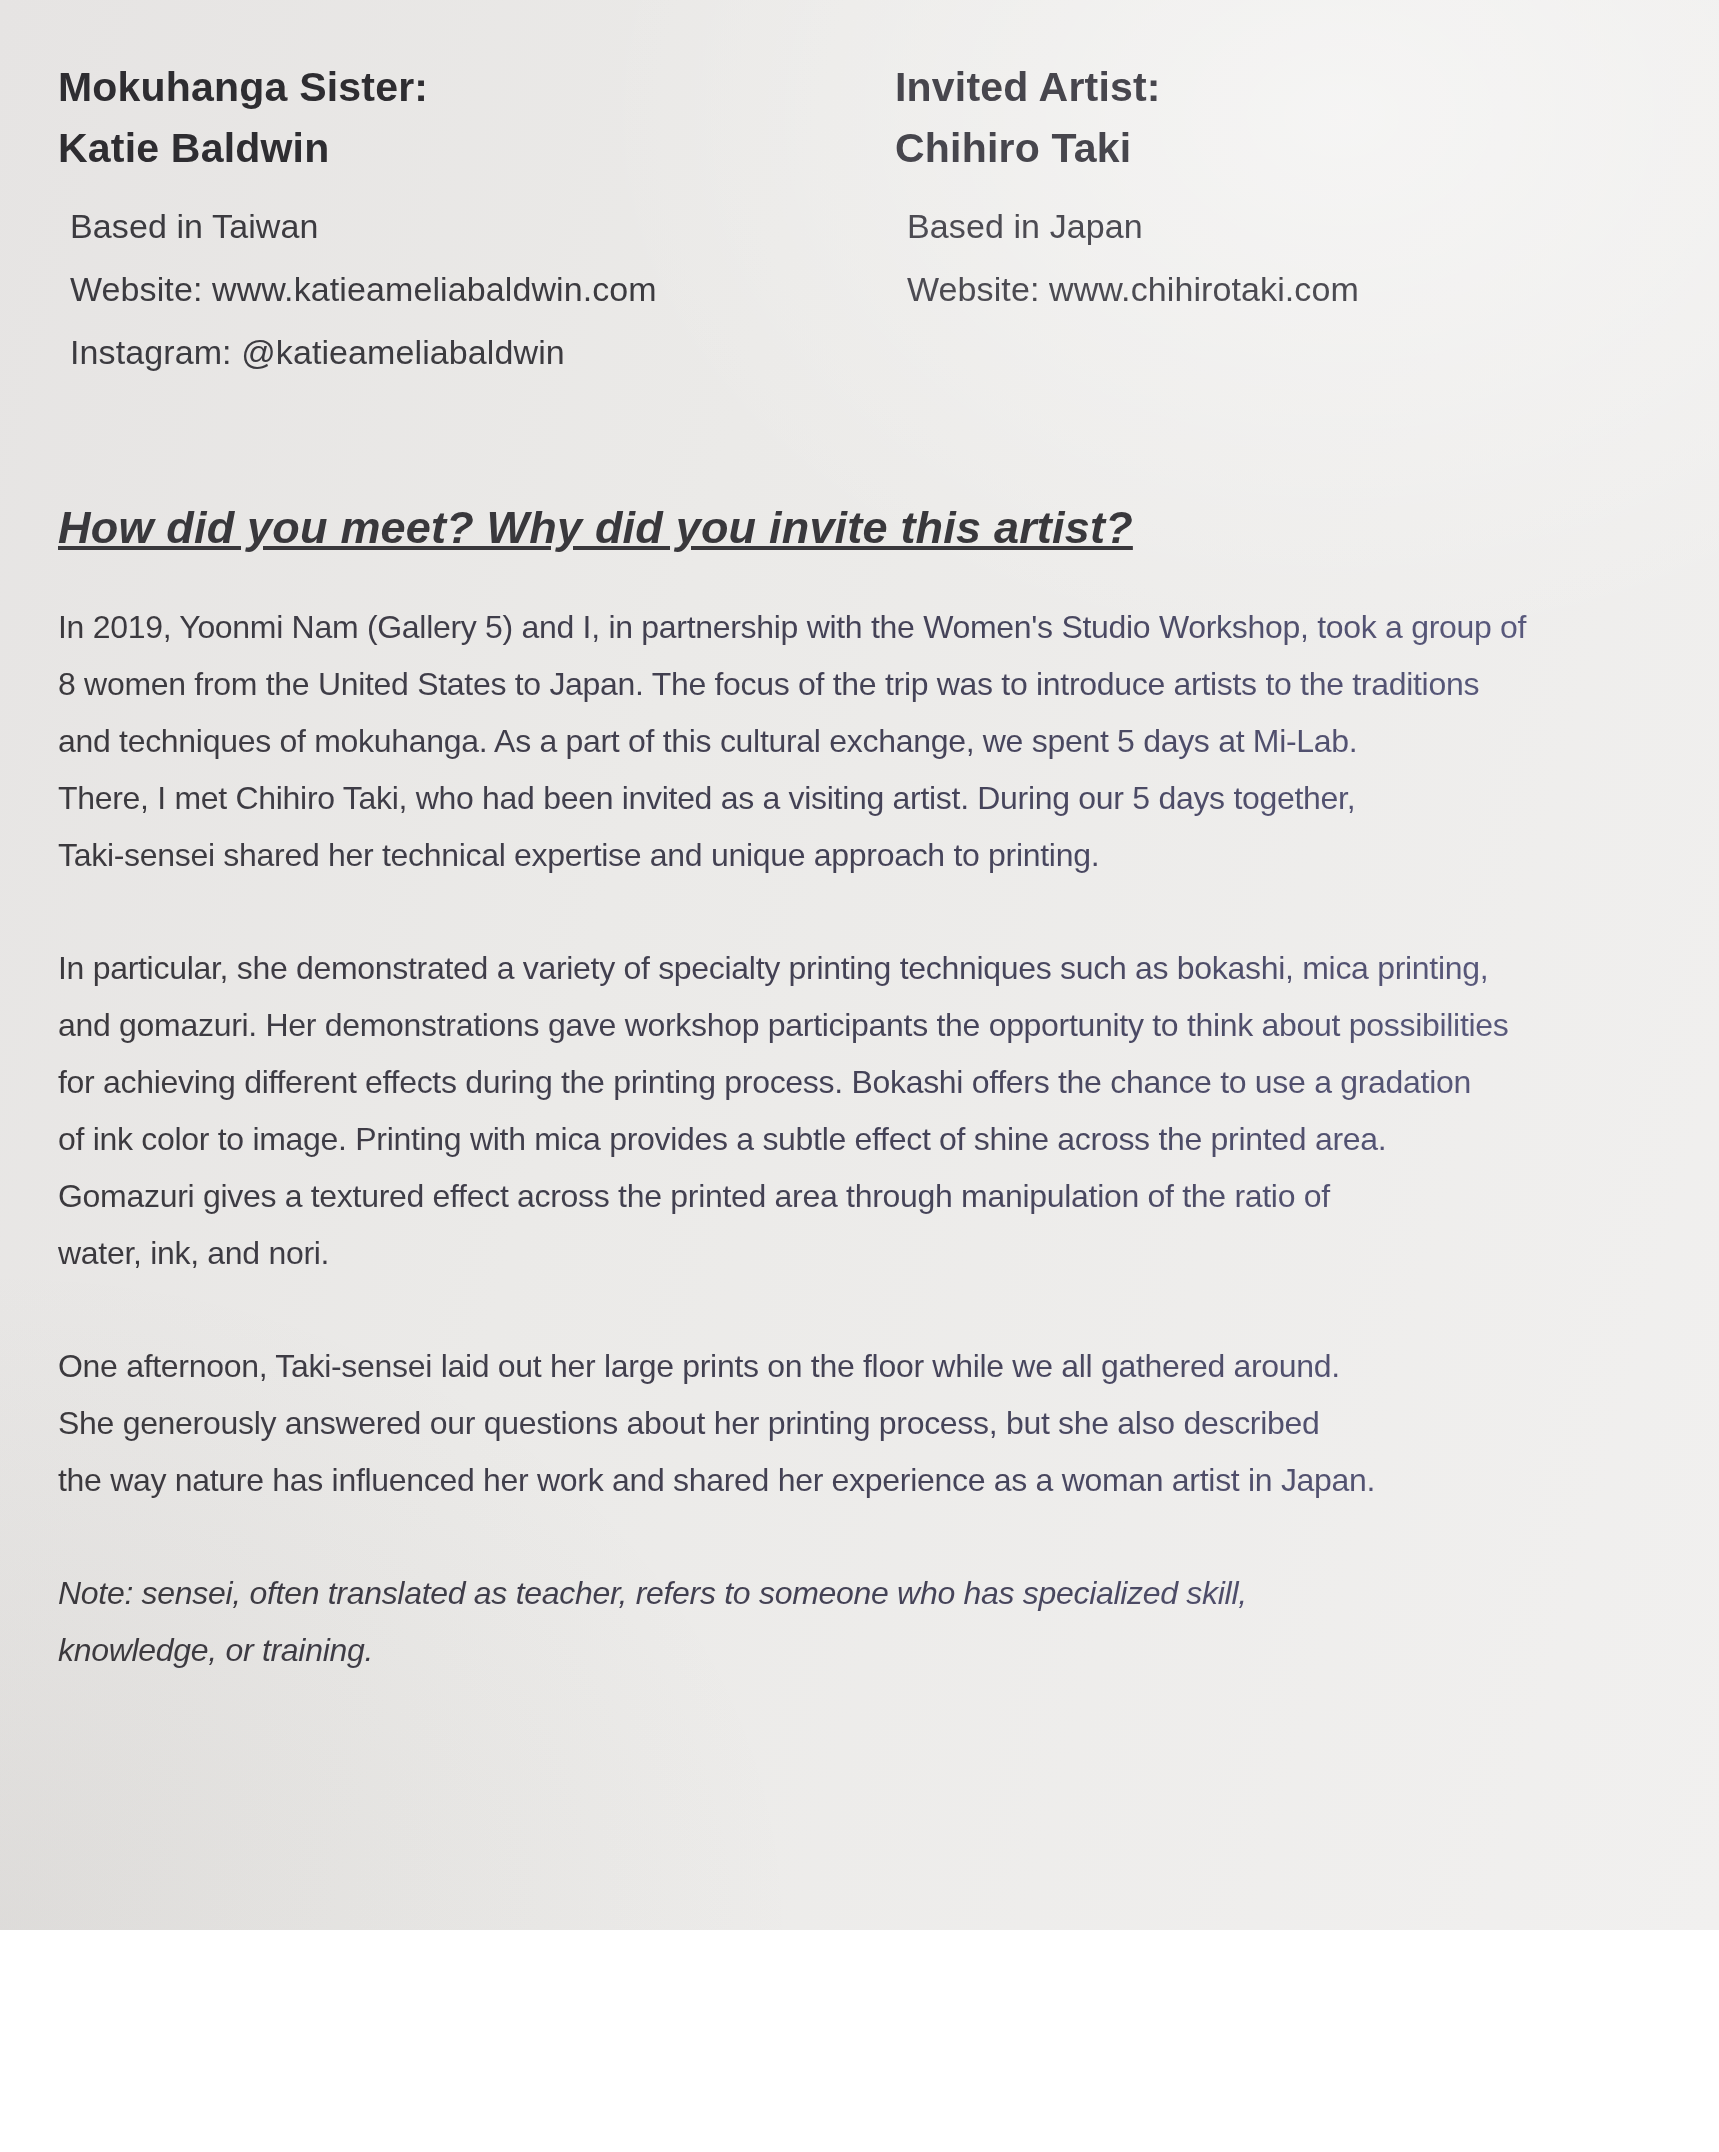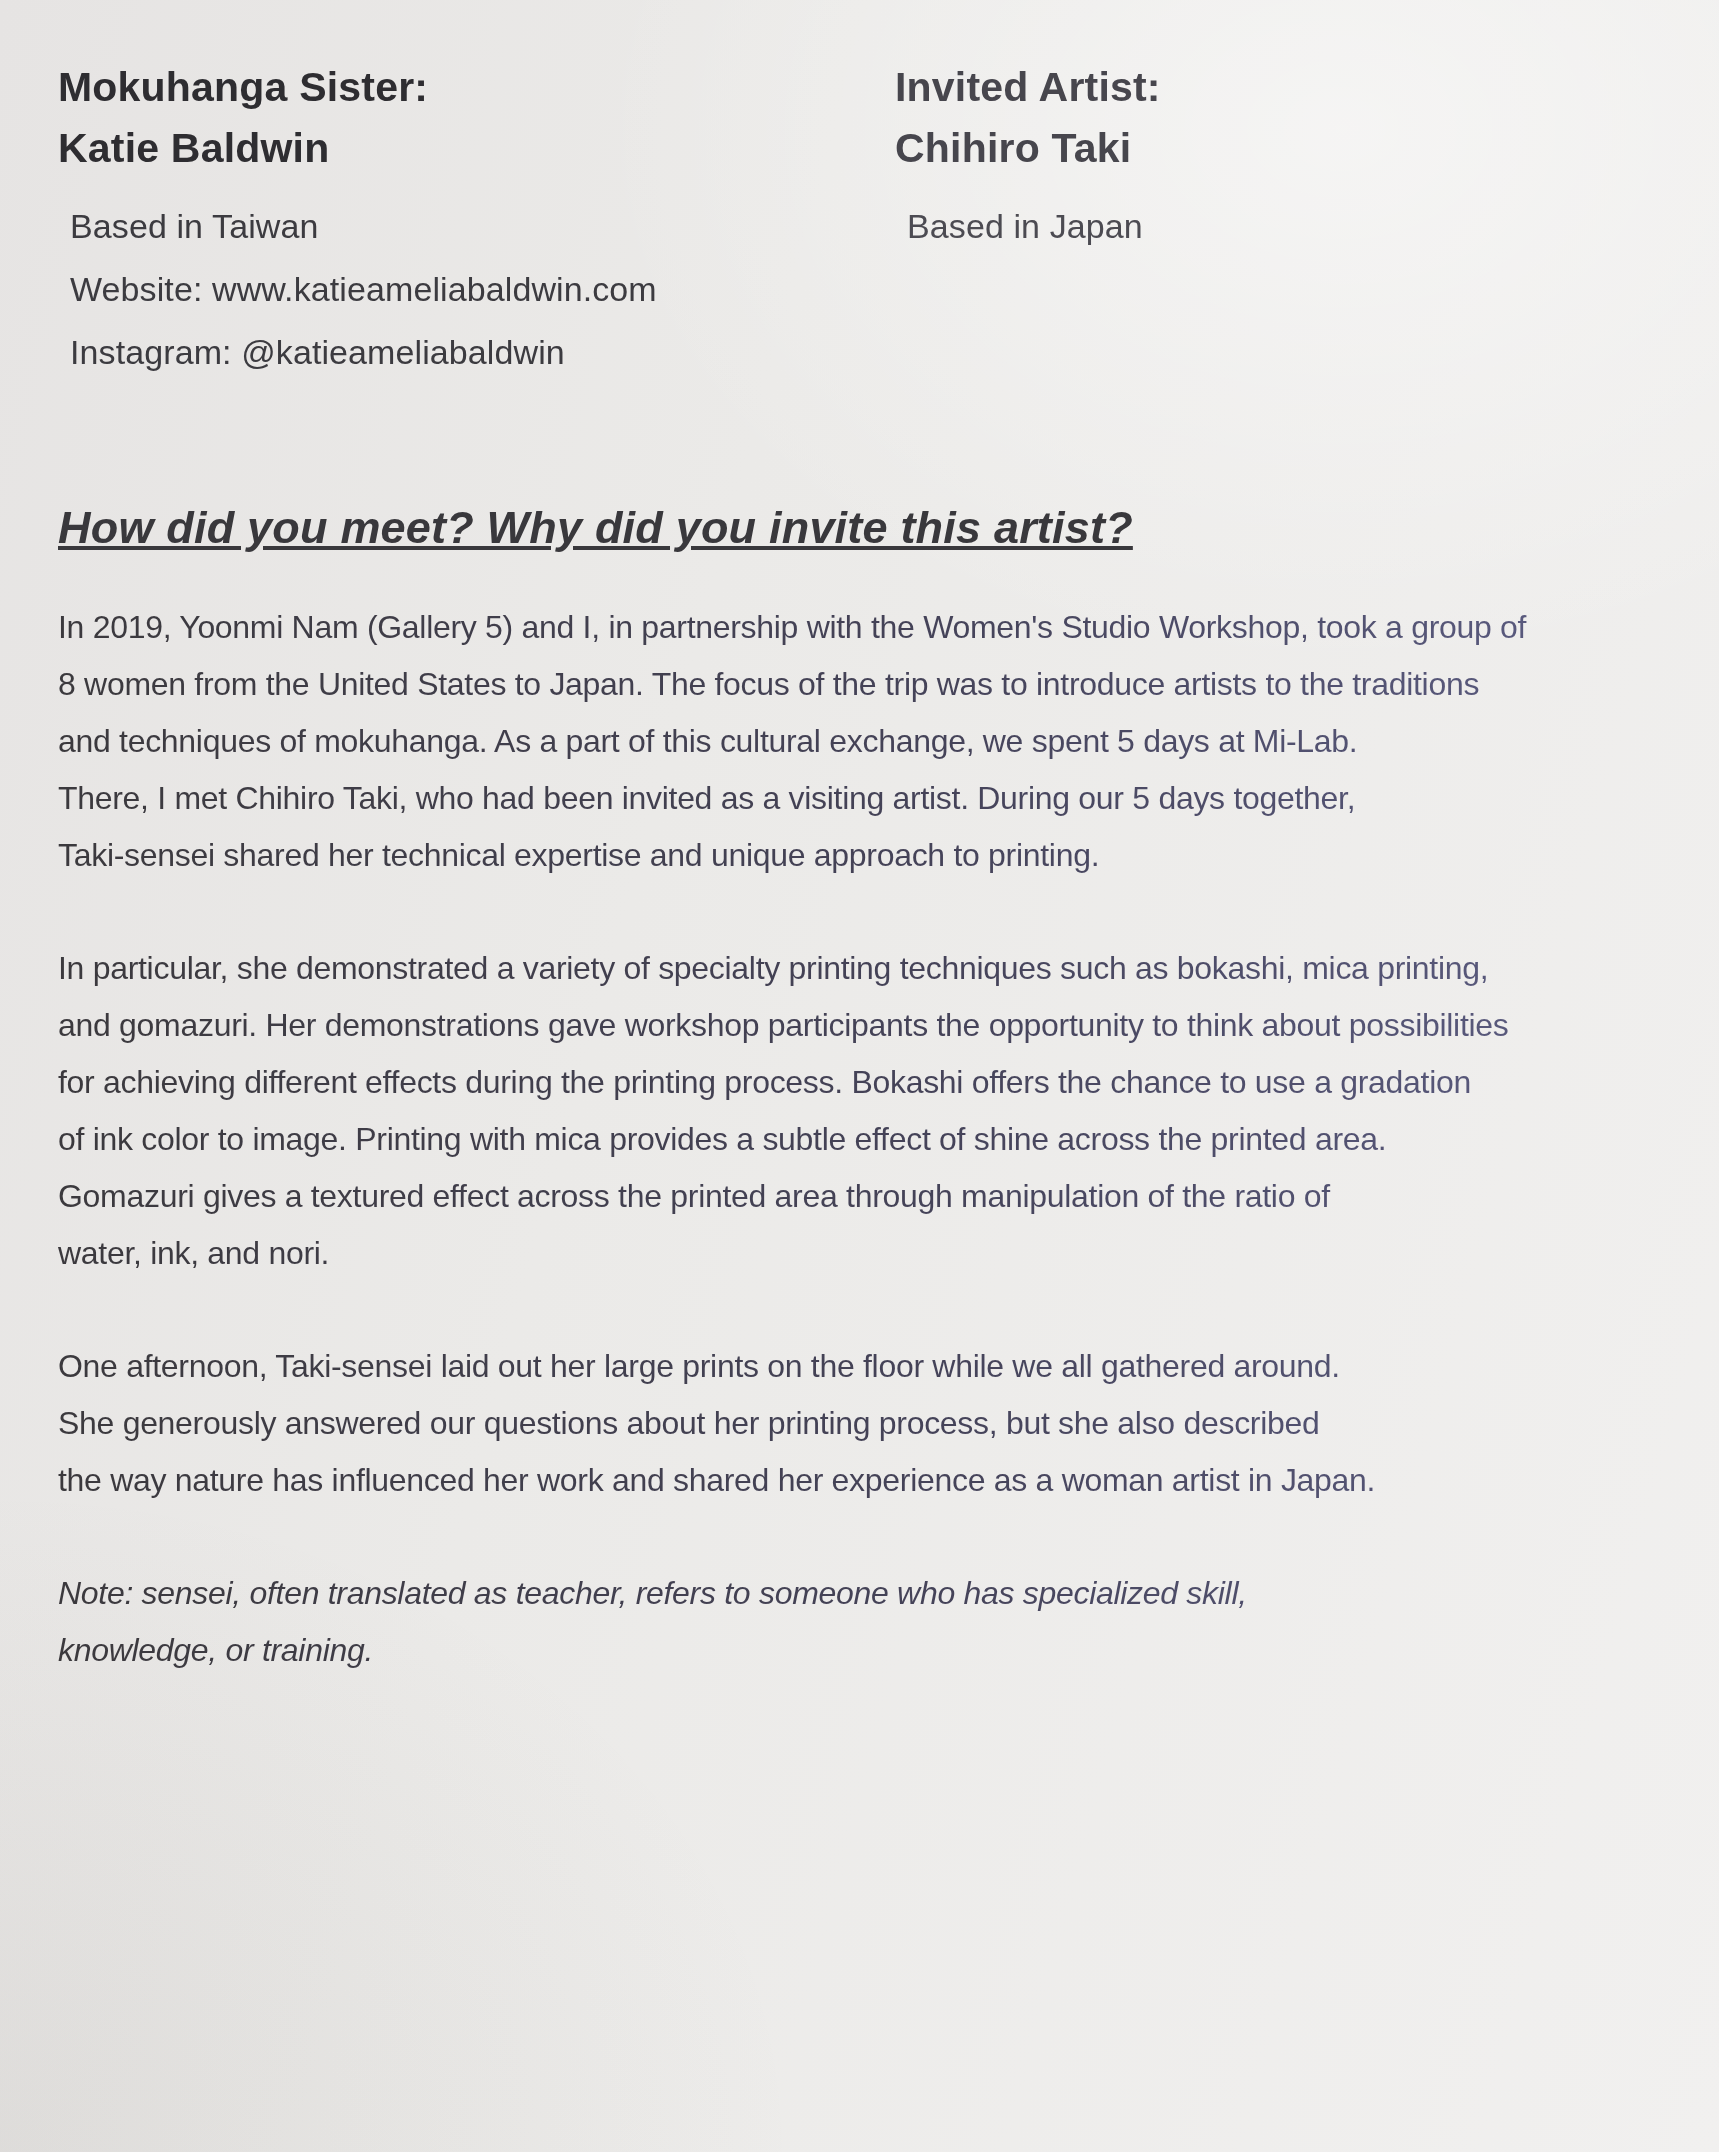--- a/index.html
+++ b/index.html
@@ -5,21 +5,21 @@
   html, body { margin: 0; padding: 0; }
   body {
     width: 1720px;
     height: 2152px;
     font-family: "Liberation Sans", sans-serif;
     overflow: hidden;
   }
   .page {
     position: relative;
     width: 1720px;
-    height: 2152px;
+    height: 1930px;
     box-sizing: border-box;
     padding: 57px 36px 0 58px;
     background: linear-gradient(105deg, #e6e4e3 0%, #ebeae8 38%, #f1f0ef 100%);
   }
   
   .page::before {
     content: "";
     position: absolute;
     inset: 0;
     pointer-events: none;
@@ -107,20 +107,21 @@
           <p class="contact">Website: www.katieameliabaldwin.com</p>
           <p class="contact">Instagram: @katieameliabaldwin</p>
         </div>
       </section>
 
       <section class="artist artist-right">
         <h2 class="artist-title">Invited Artist:
 Chihiro Taki</h2>
         <div class="contacts">
           <p class="contact">Based in Japan</p>
+          <p class="contact">Website: www.chihirotaki.com</p>
         </div>
       </section>
     </header>
 
     <h1 class="question">How did you meet? Why did you invite this artist?</h1>
 
     <p class="body">In 2019, Yoonmi Nam (Gallery 5) and I, in partnership with the Women's Studio Workshop, took a group of
 8 women from the United States to Japan. The focus of the trip was to introduce artists to the traditions
 and techniques of mokuhanga. As a part of this cultural exchange, we spent 5 days at Mi-Lab.
 There, I met Chihiro Taki, who had been invited as a visiting artist. During our 5 days together,

